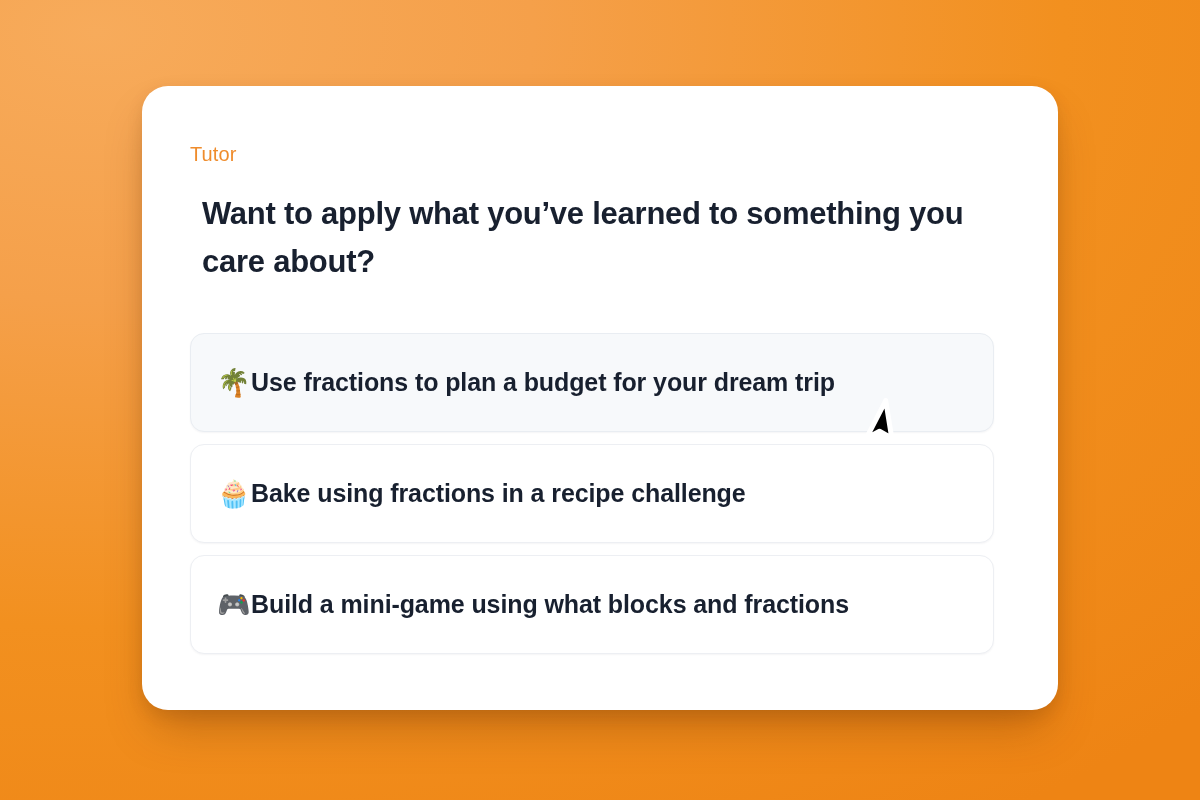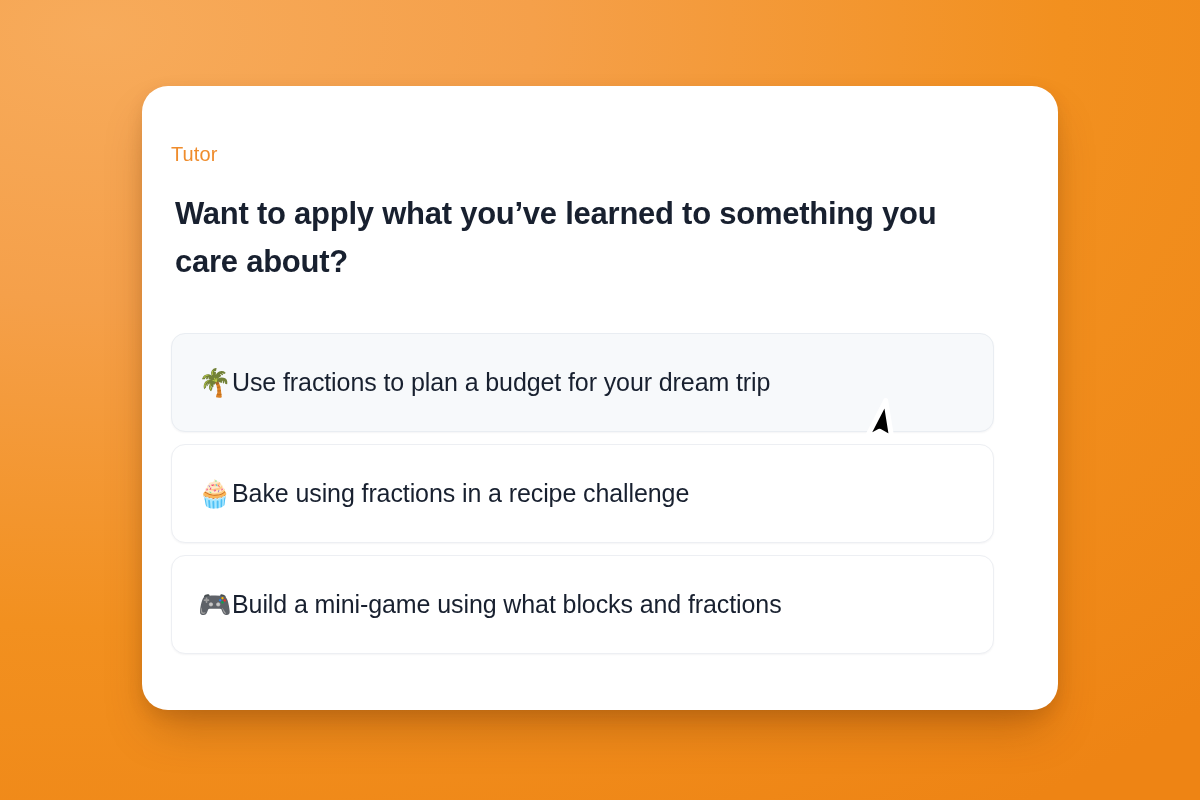--- a/index.html
+++ b/index.html
@@ -29,39 +29,39 @@
     left: 142px;
     top: 86px;
     width: 916px;
     height: 624px;
     background: #ffffff;
     border-radius: 26px;
     box-shadow:
       0 26px 46px -12px rgba(108, 50, 4, 0.38),
       0 6px 16px rgba(108, 50, 4, 0.14);
     box-sizing: border-box;
-    padding: 58px 64px 0 29px;
+    padding: 58px 64px 0 48px;
   }
 
   .eyebrow {
     color: #ef8c2c;
     font-size: 20px;
     font-weight: 500;
     letter-spacing: 0.1px;
     line-height: 1;
     margin: 0 0 26px 0;
   }
 
   .headline {
     color: #18202f;
     font-size: 31px;
     font-weight: 700;
     line-height: 48px;
     letter-spacing: -0.25px;
-    margin: 4px;
+    margin: 12px;
     max-width: 790px;
   }
 
   
   .options {
     margin-top: 47px;
     display: flex;
     flex-direction: column;
     gap: 12px;
   }
@@ -88,21 +88,21 @@
     line-height: 1;
     width: 34px;
     flex: 0 0 34px;
     text-align: left;
     font-family: "DejaVu Sans", sans-serif;
   }
 
   .option-label {
     color: #18202f;
     font-size: 25px;
-    font-weight: 400;
+    font-weight: 700;
     letter-spacing: -0.1px;
     line-height: 1.25;
   }
 
   
   #cursor {
     position: absolute;
     left: 846px;
     top: 394px;
     width: 66px;

